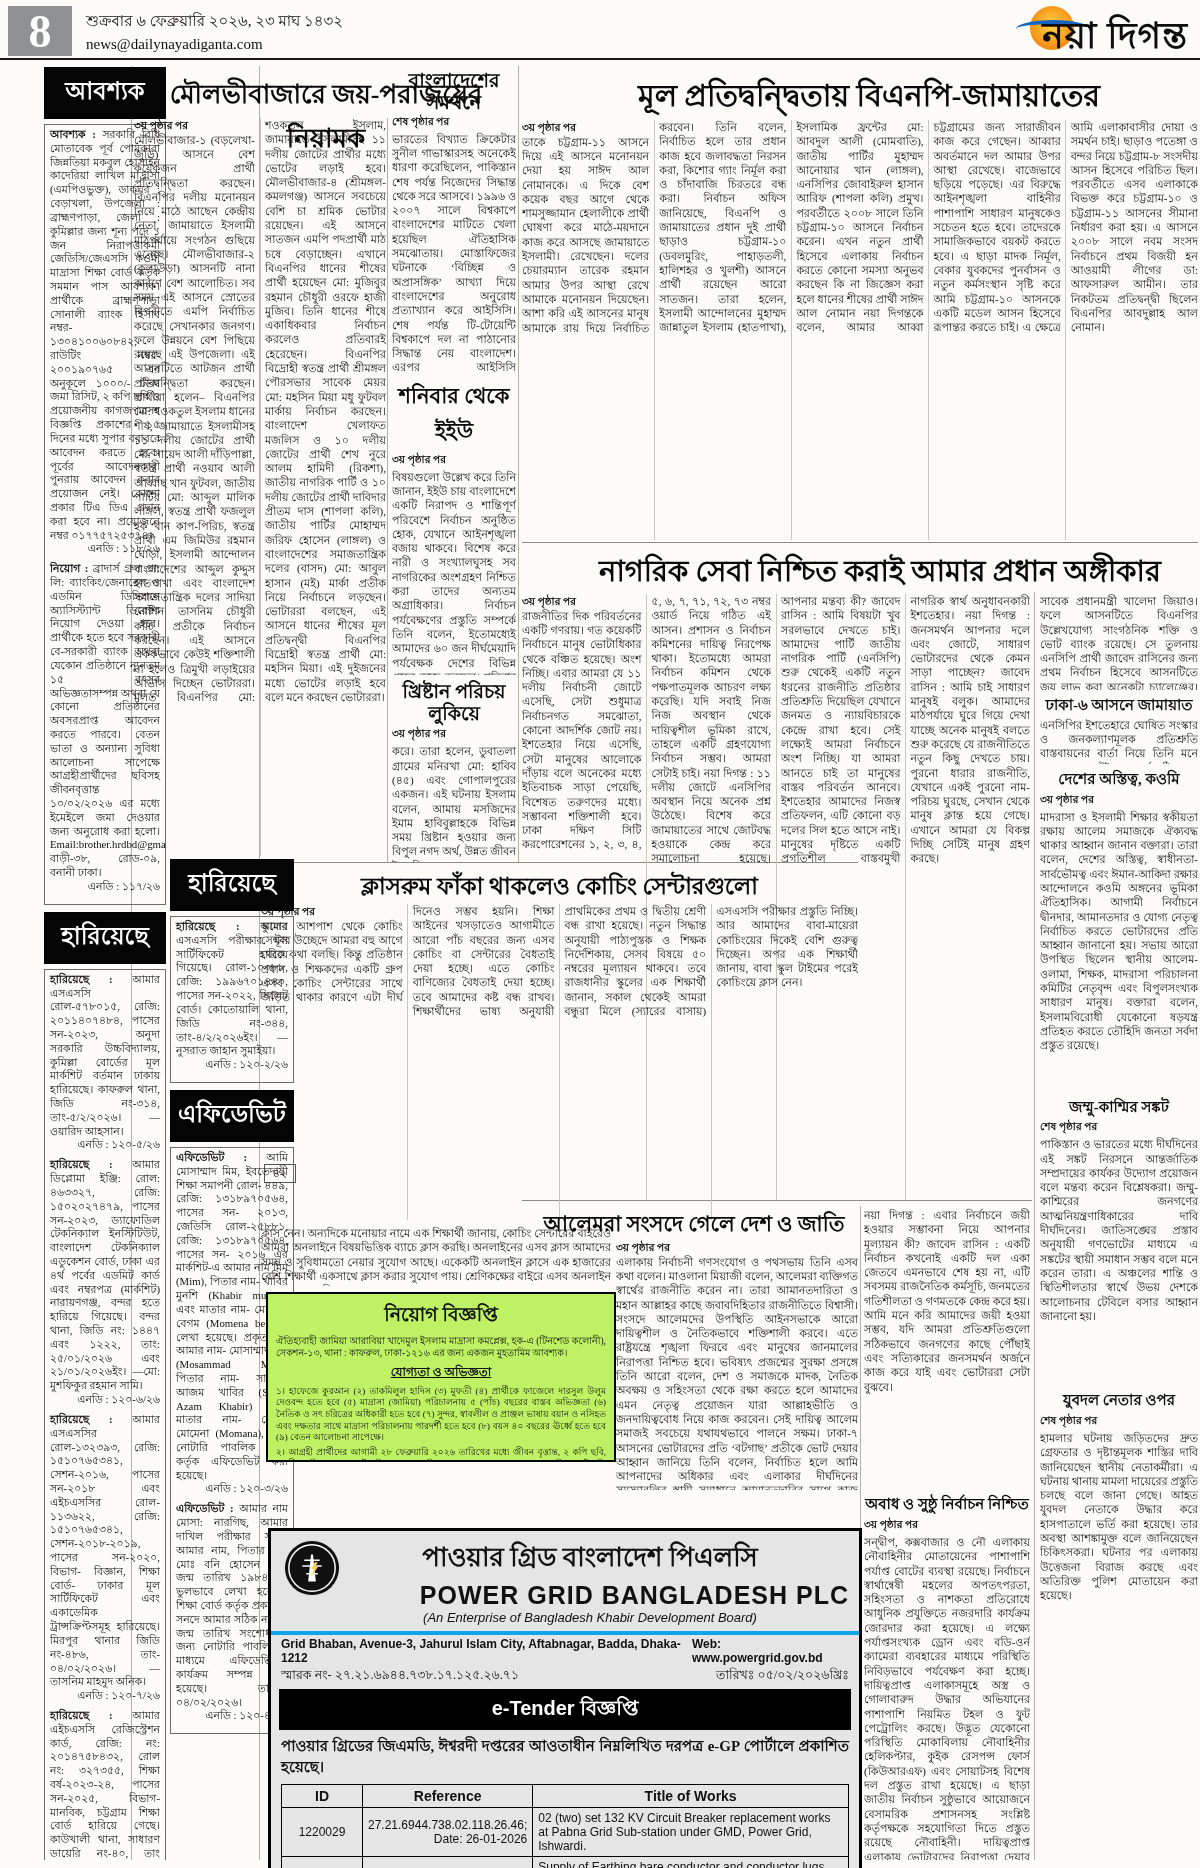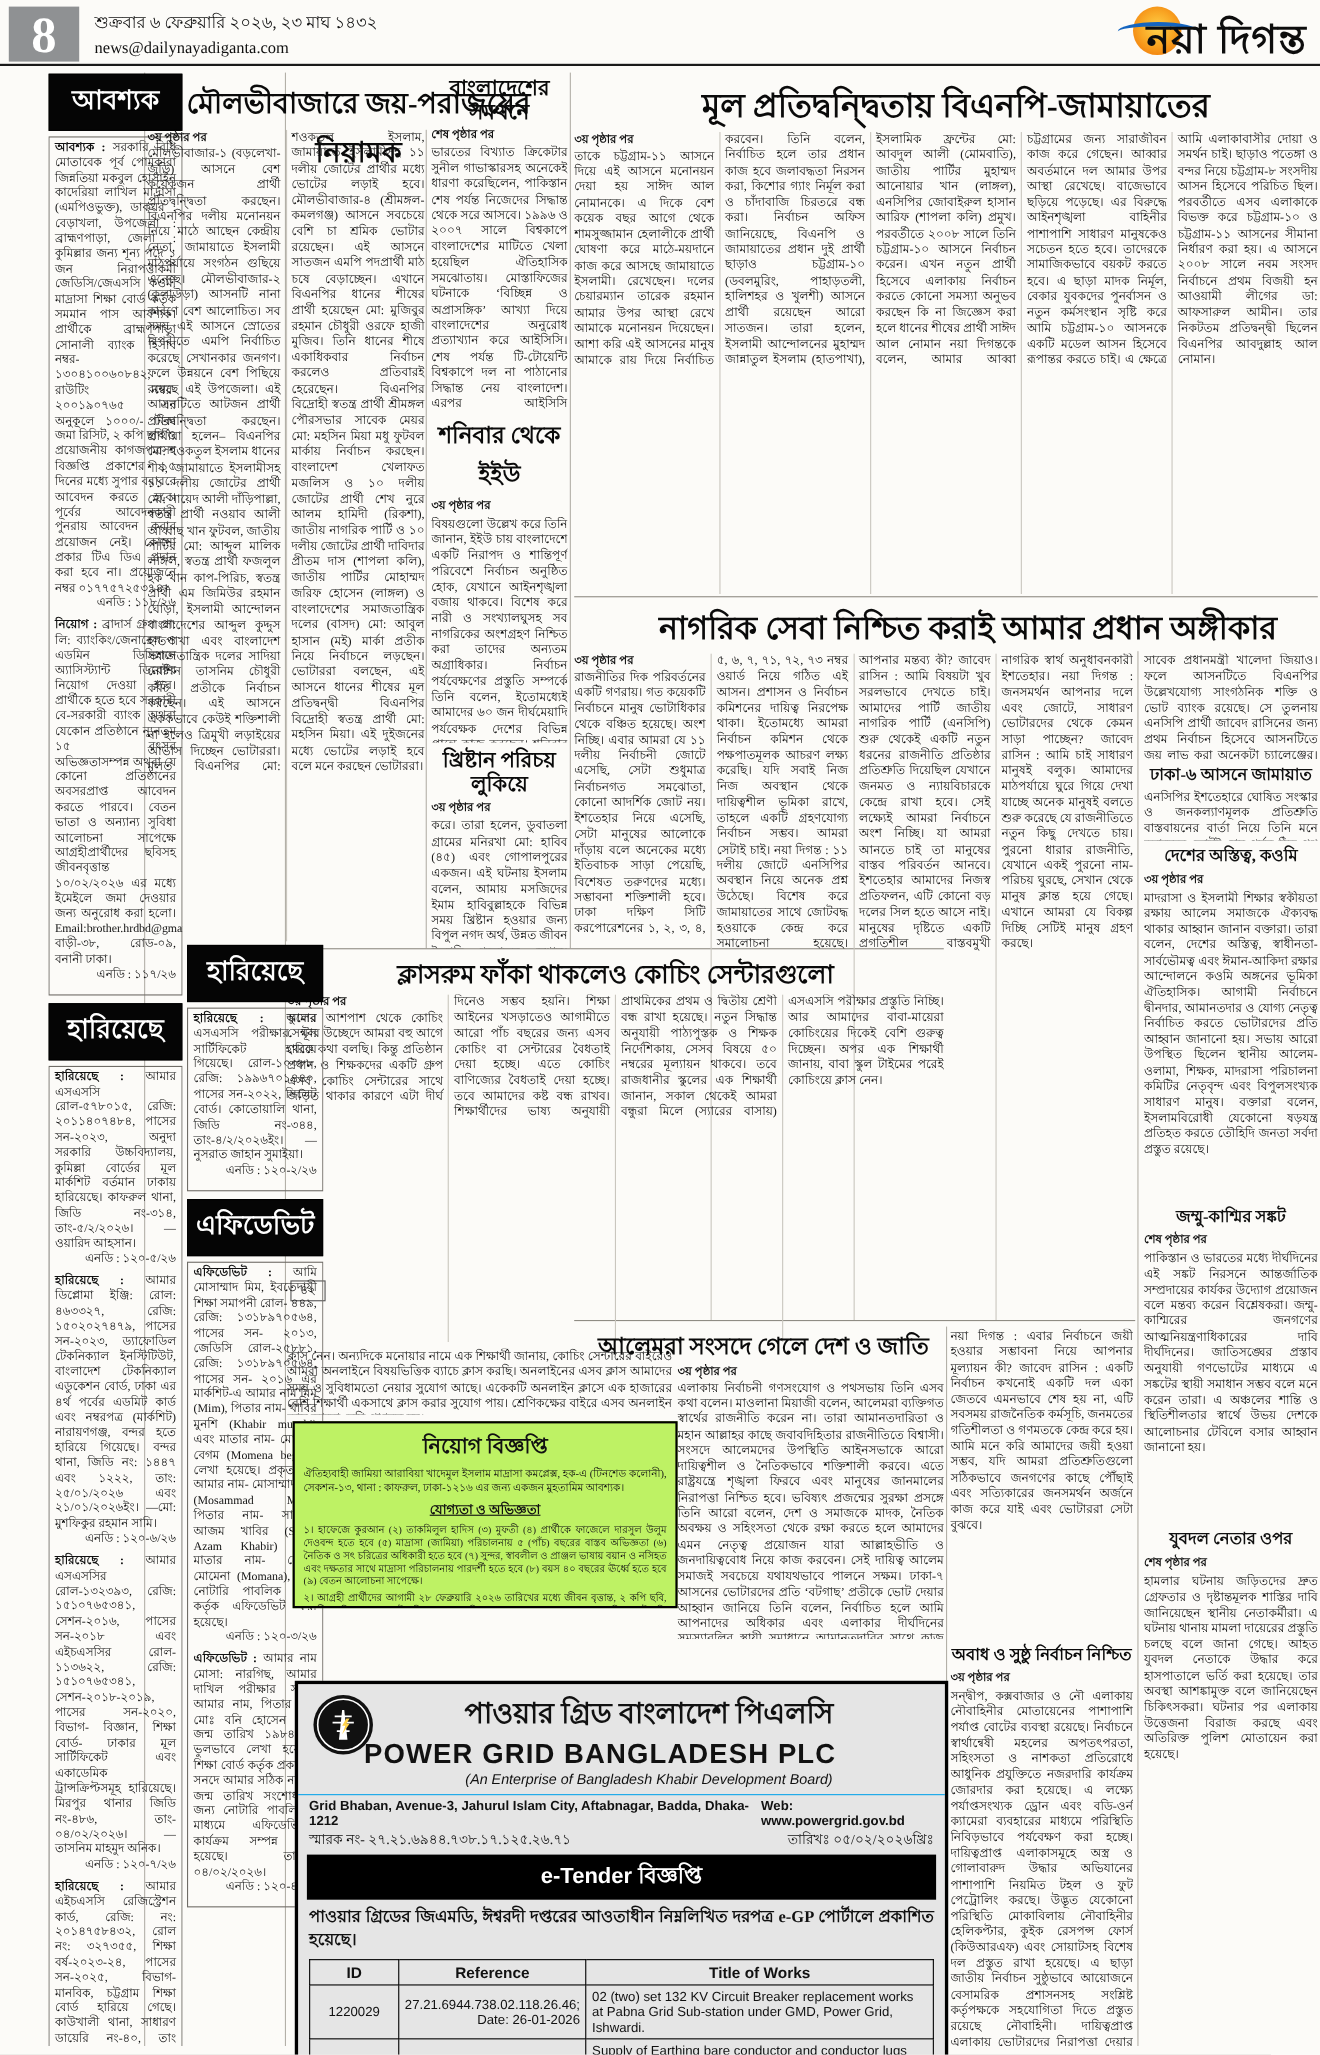--- a/index.html
+++ b/index.html
@@ -39,24 +39,24 @@
   .recruit .rtitle{text-align:center;font-size:19px;font-weight:bold;margin:1px 0 3px;}
   .recruit .rintro{font-size:9.5px;line-height:1.3;text-align:justify;}
   .recruit .rsub{text-align:center;font-size:12px;font-weight:bold;text-decoration:underline;margin:3px 0;}
   .recruit .ritem{font-size:9px;line-height:1.3;text-align:justify;margin-bottom:3px;}
   .marker{border:1px solid #555;font-size:11px;text-align:center;line-height:16px;}
   
   .tender{border:3px solid #000;background:#e5e5e5;overflow:hidden;margin-top:32px;}
   .tender .thead{position:relative;padding:6px 10px 2px 10px;}
   .tlogo{position:absolute;left:12px;top:8px;width:58px;height:58px;}
   .torg-bn{text-align:center;font-size:26px;font-weight:900;margin-left:50px;}
-  .torg-en{text-align:left;font-size:25px;font-weight:bold;font-family:"Liberation Sans",sans-serif;margin-left:50px;letter-spacing:1px;}
+  .torg-en{text-align:right;font-size:25px;font-weight:bold;font-family:"Liberation Sans",sans-serif;margin-left:50px;letter-spacing:1px;}
   .tsub{text-align:center;font-size:13px;font-style:italic;font-family:"Liberation Sans",sans-serif;margin-left:50px;}
   .taddr{display:flex;font-family:"Liberation Sans",sans-serif;
-         font-size:12px;font-weight:bold;border-top:1px solid #0ea5e9;margin-top:4px;padding:2px 10px 0;}
+         font-size:12px;font-weight:bold;border-top:4px solid #0ea5e9;margin-top:4px;padding:2px 10px 0;}
   .tmemo{display:flex;justify-content:space-between;font-size:12.5px;padding:1px 10px 3px;}
   .tbanner{background:#000;color:#fff;text-align:center;font-size:20px;font-weight:bold;
            font-family:"Liberation Sans",sans-serif;padding:4px 0;margin:0 8px;}
   .tintro{font-size:15px;font-weight:bold;line-height:1.4;padding:6px 10px 4px;text-align:justify;}
   table.ttable{border-collapse:collapse;margin:2px 10px;width:calc(100% - 20px);font-family:"Liberation Sans",sans-serif;}
   table.ttable th,table.ttable td{border:1px solid #000;font-size:12px;padding:3px 5px;vertical-align:middle;}
   table.ttable th{font-size:14px;text-align:center;}
   td.tid{text-align:center;width:70px;}
   td.tref{text-align:right;width:150px;}
 </style>

